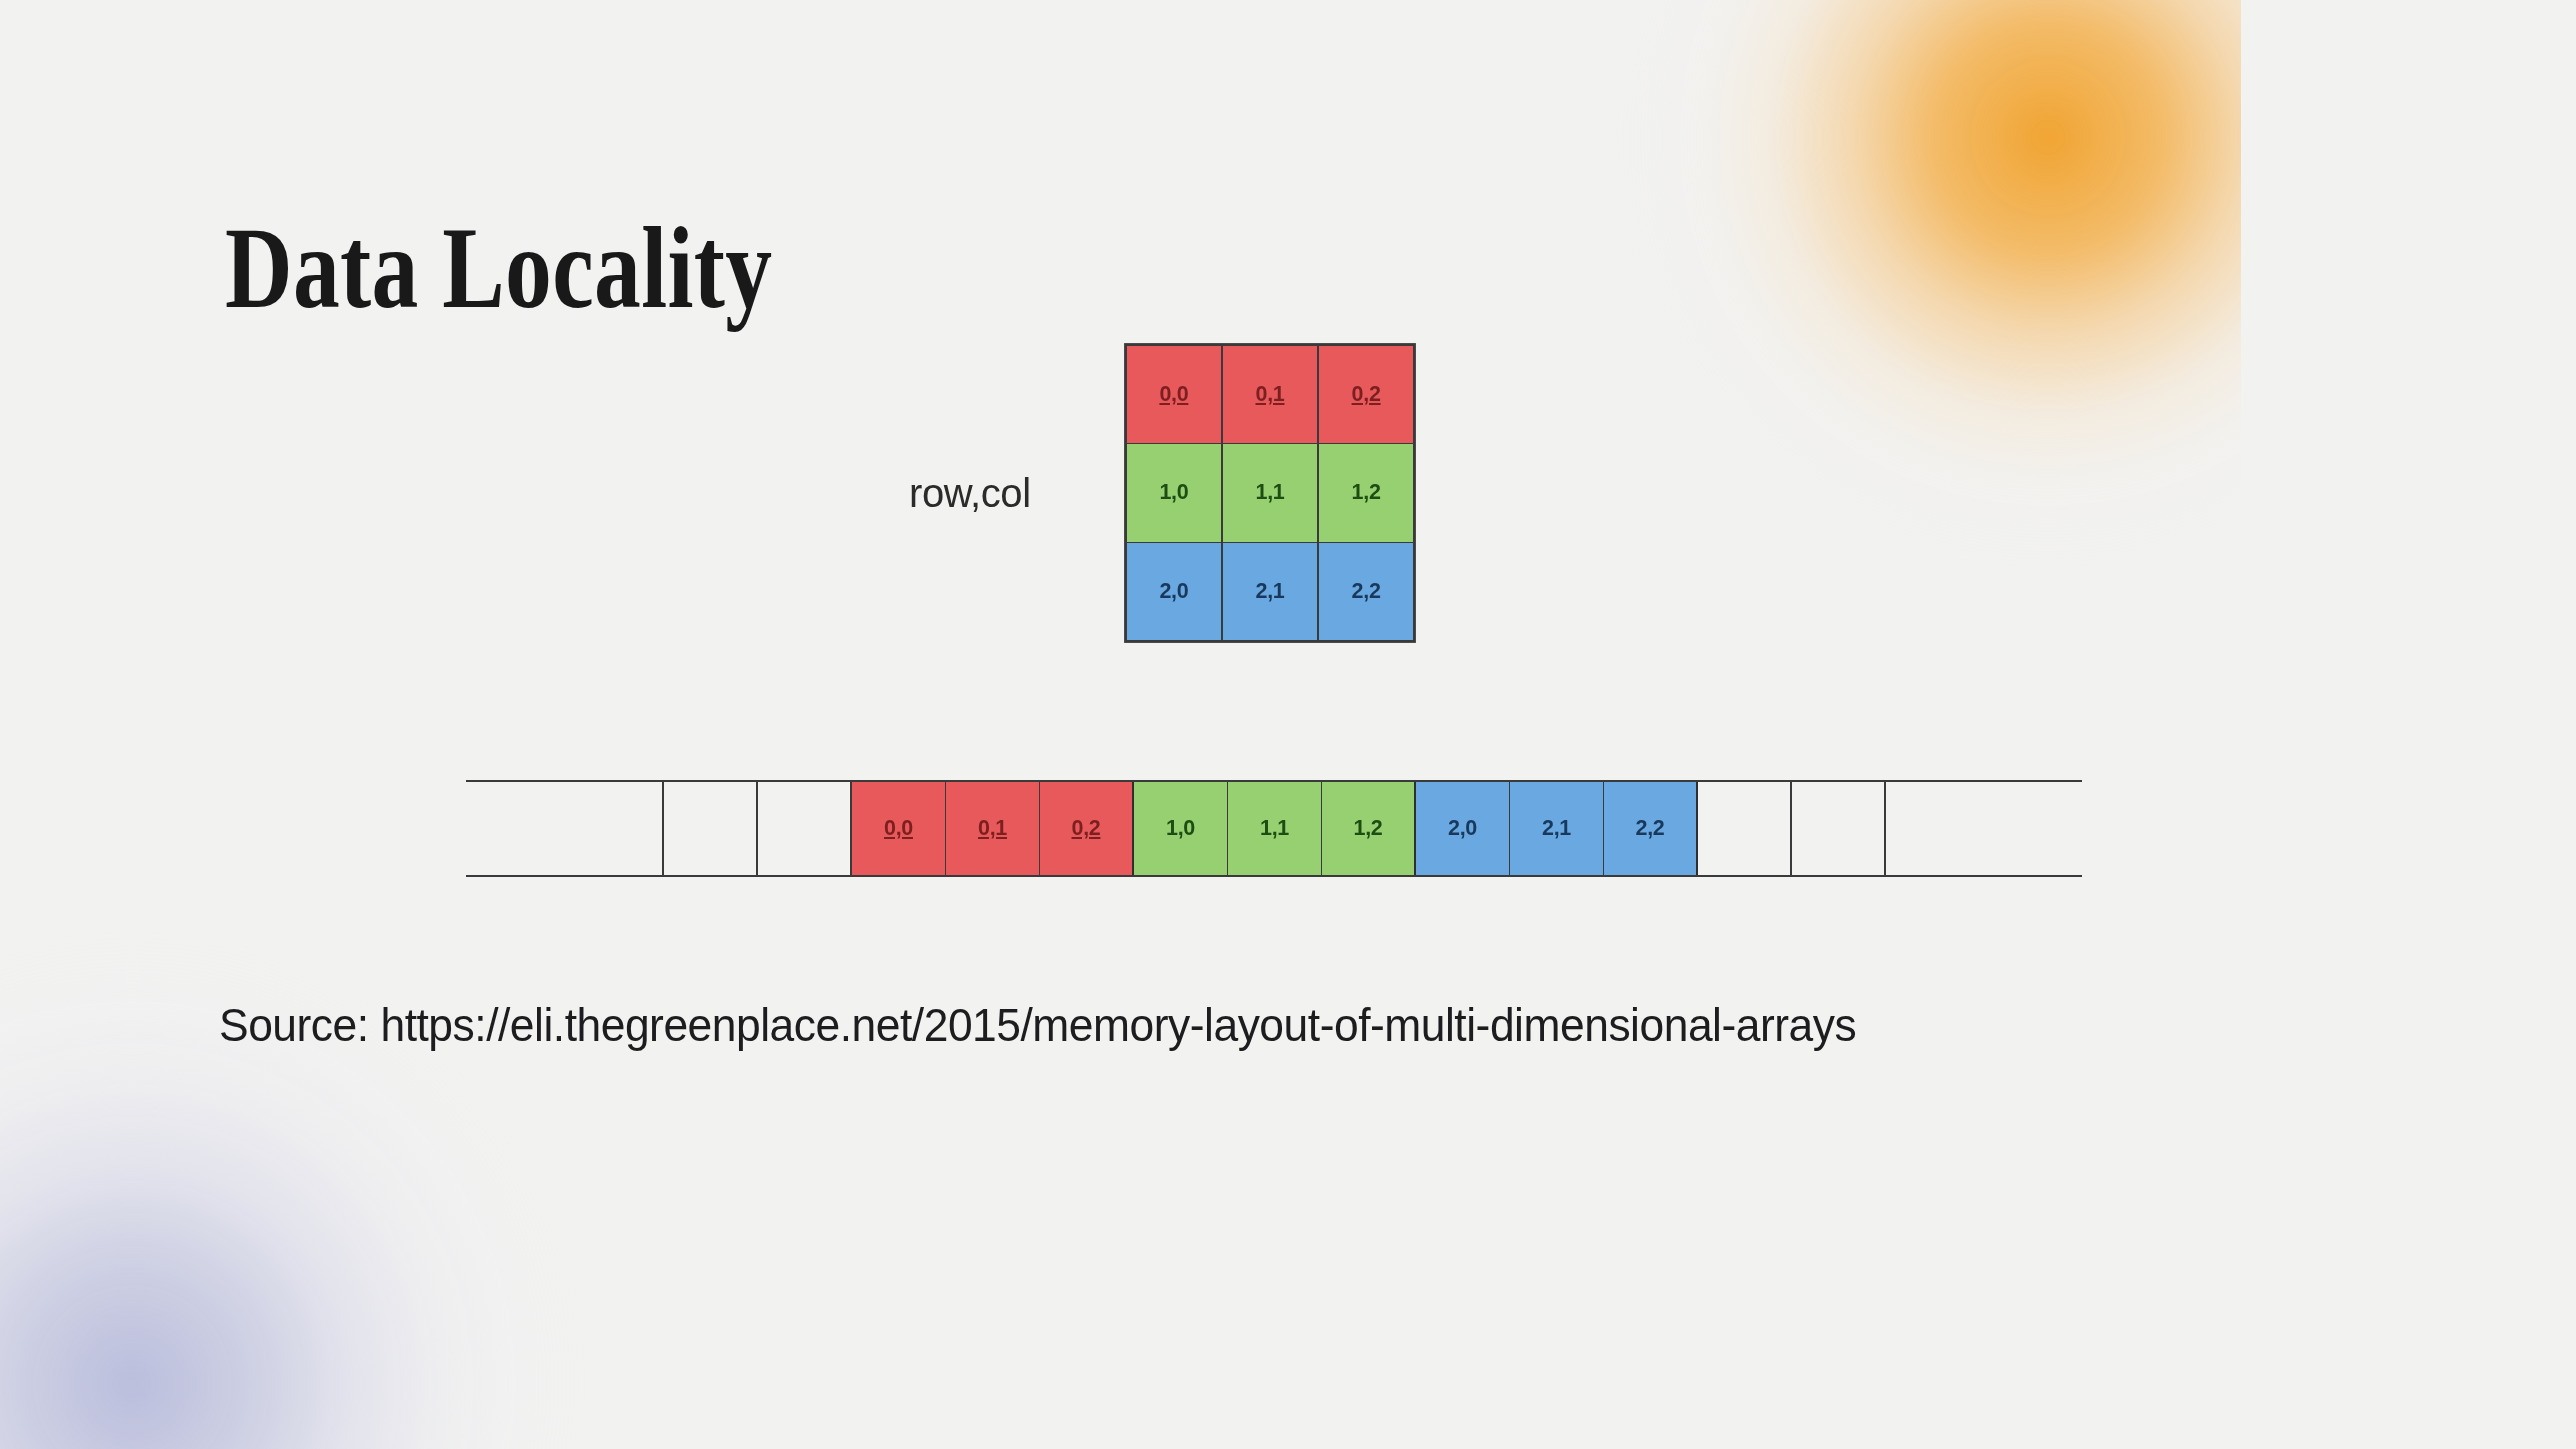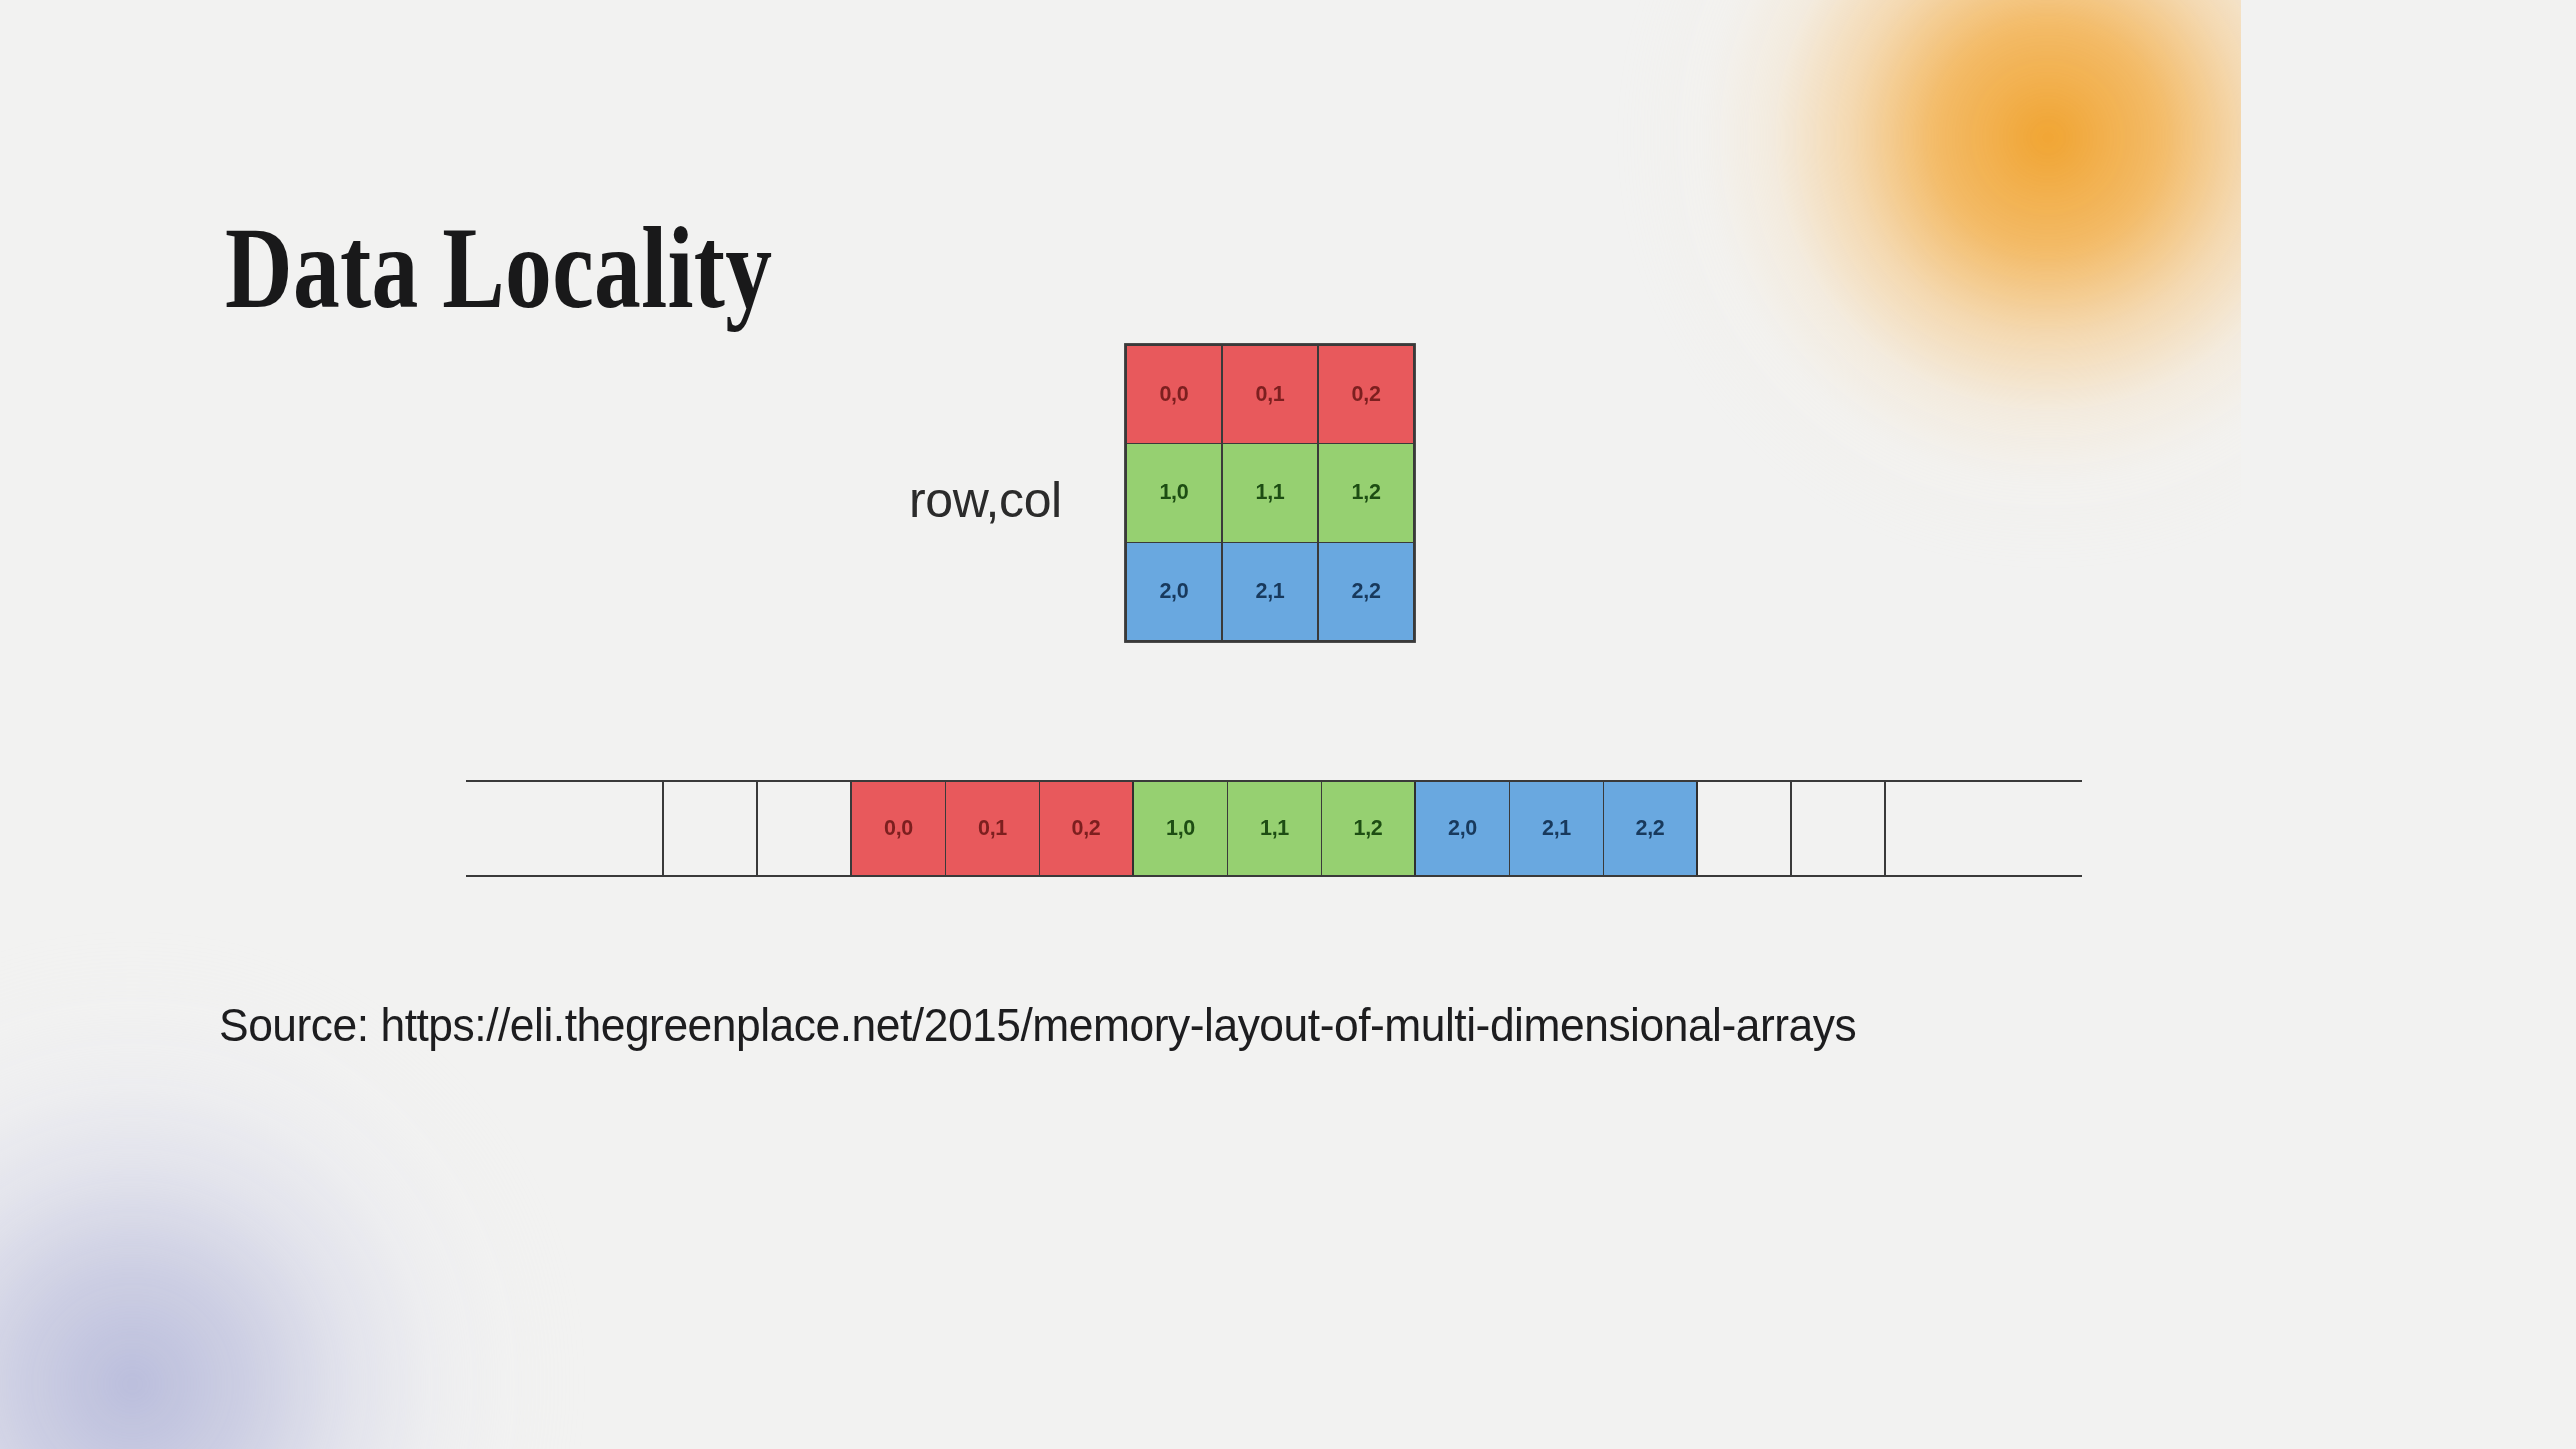--- a/index.html
+++ b/index.html
@@ -81,21 +81,21 @@
     pointer-events: none;
   }
   #figure > * { pointer-events: auto; }
 
   
   #rowcol-label {
     position: absolute;
     left: 909px;
     top: 471px;
     font-family: "Liberation Sans", sans-serif;
-    font-size: 50px;
+    font-size: 40px;
     color: #2b2b2b;
     letter-spacing: -0.4px;
     white-space: nowrap;
   }
 
   
   #matrix {
     position: absolute;
     left: 1125px;
     top: 344px;
@@ -114,21 +114,21 @@
     display: flex;
     align-items: center;
     justify-content: center;
     font-family: "Liberation Sans", sans-serif;
     font-size: 21.5px;
     font-weight: 700;
     letter-spacing: -0.3px;
     box-sizing: border-box;
     filter: blur(0.3px);
   }
-  .c-red   { background: #e8595c; color: #7c1f1f; }
+  .c-red   { background: #e8595c; color: #7c1f1f; text-decoration: underline; }
   .c-green { background: #96d071; color: #1d4d13; }
   .c-blue  { background: #69a8e0; color: #18395c; }
 
   
   #strip {
     position: absolute;
     left: 466px;
     top: 780px;
     width: 1616px;
     height: 97px;

